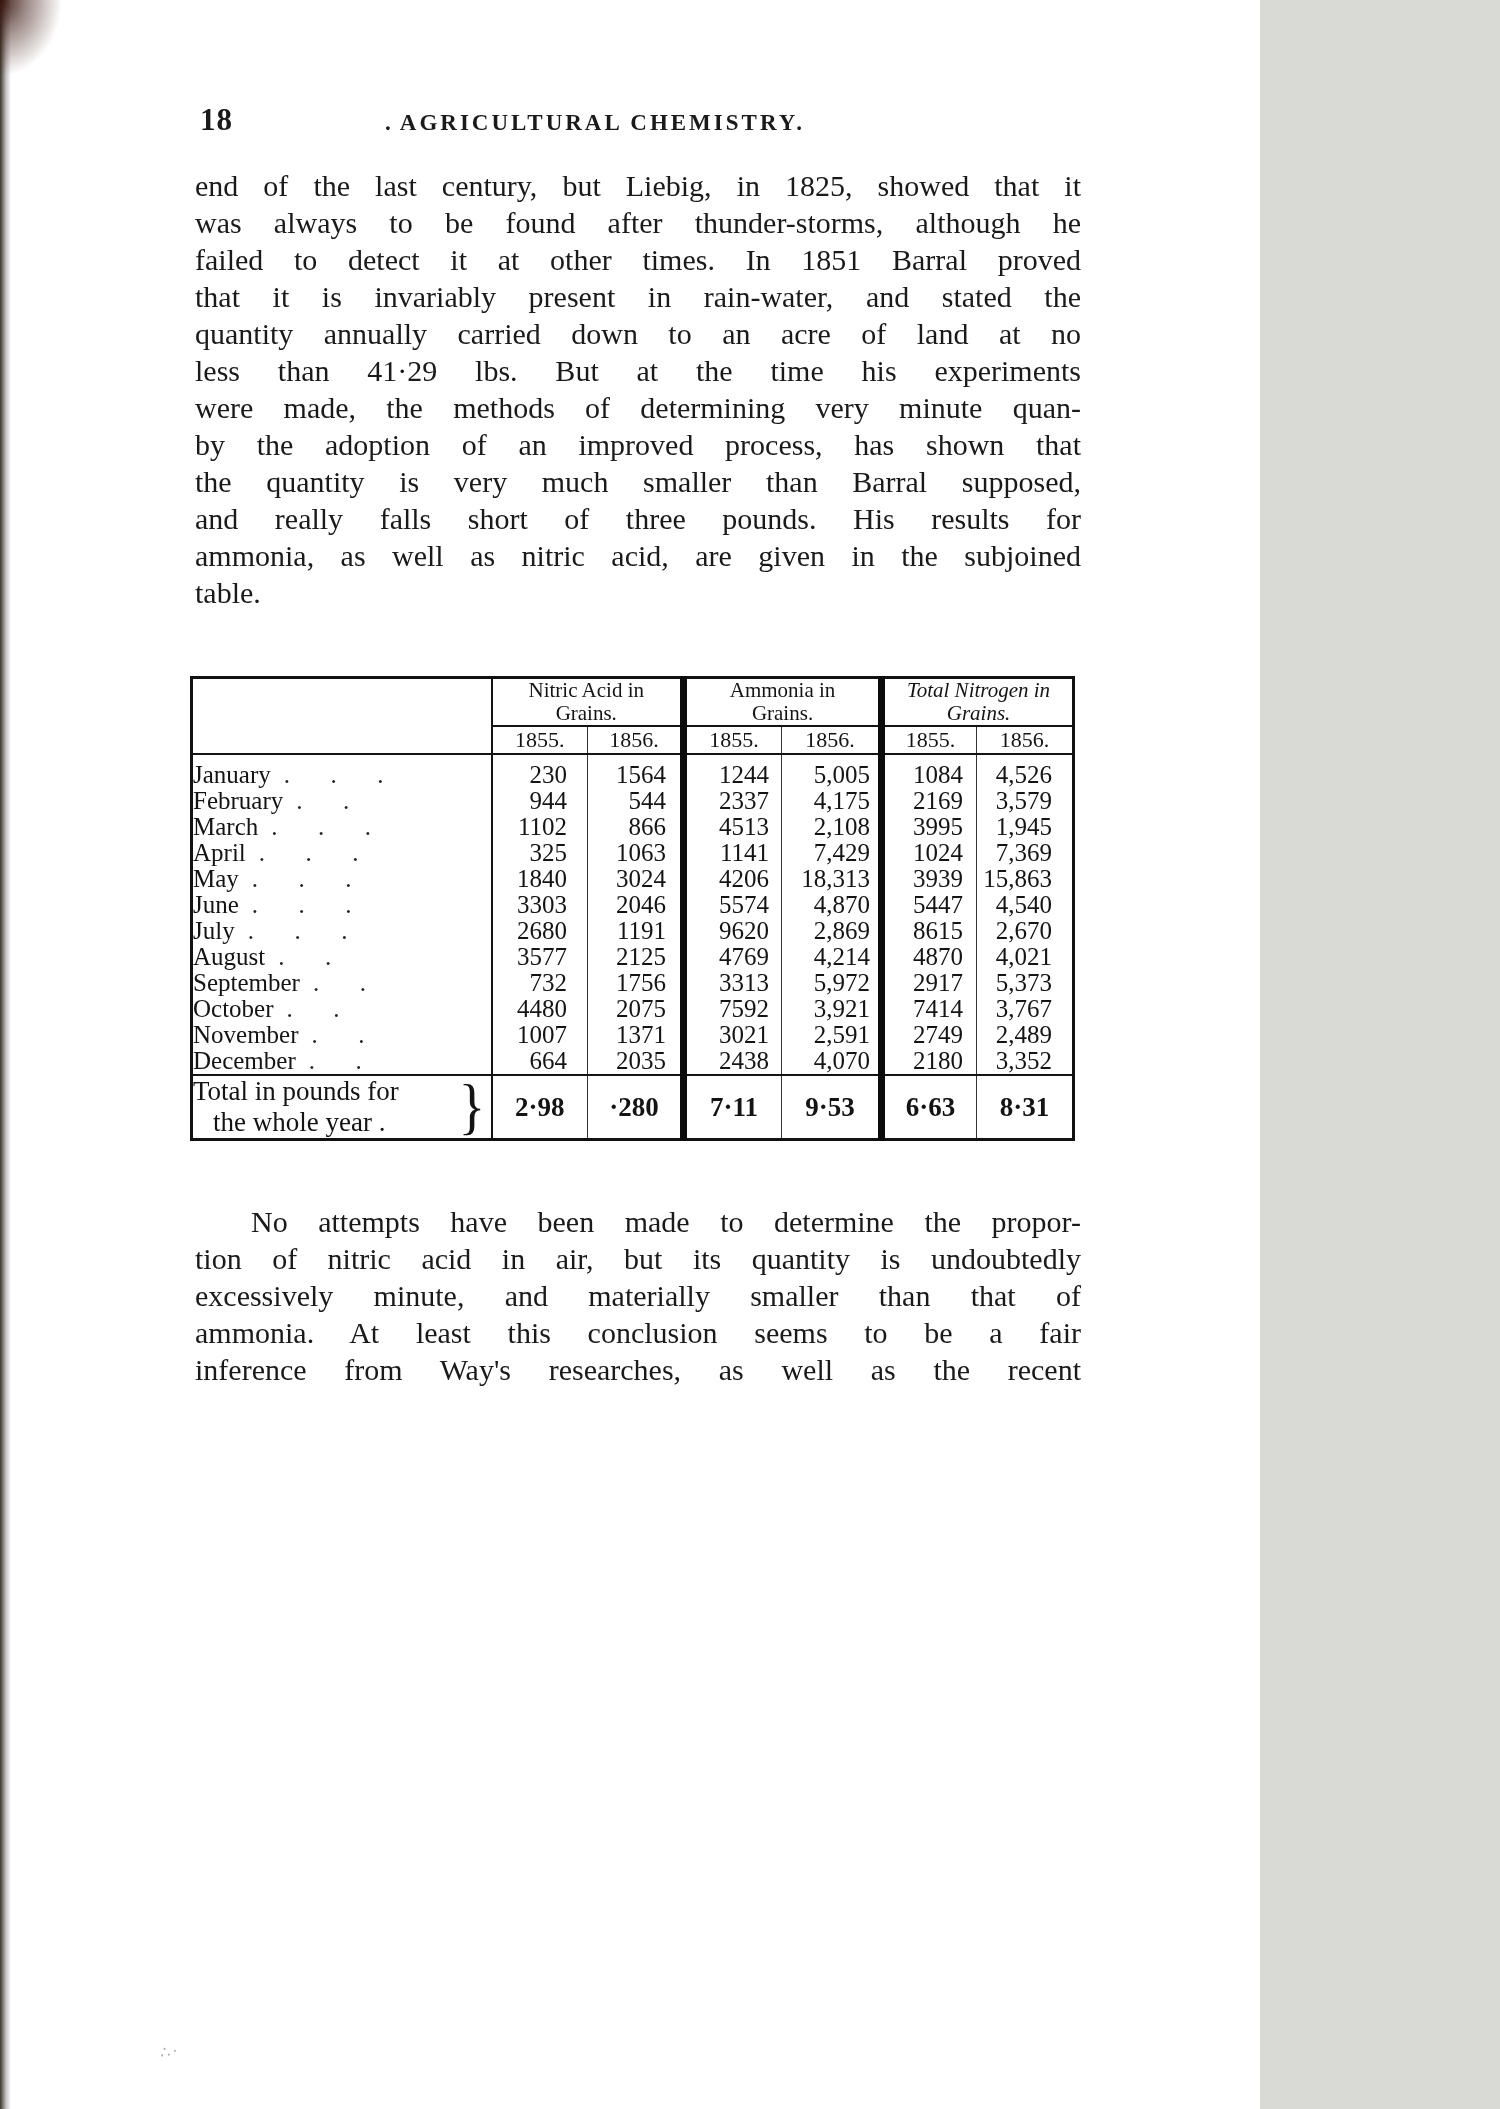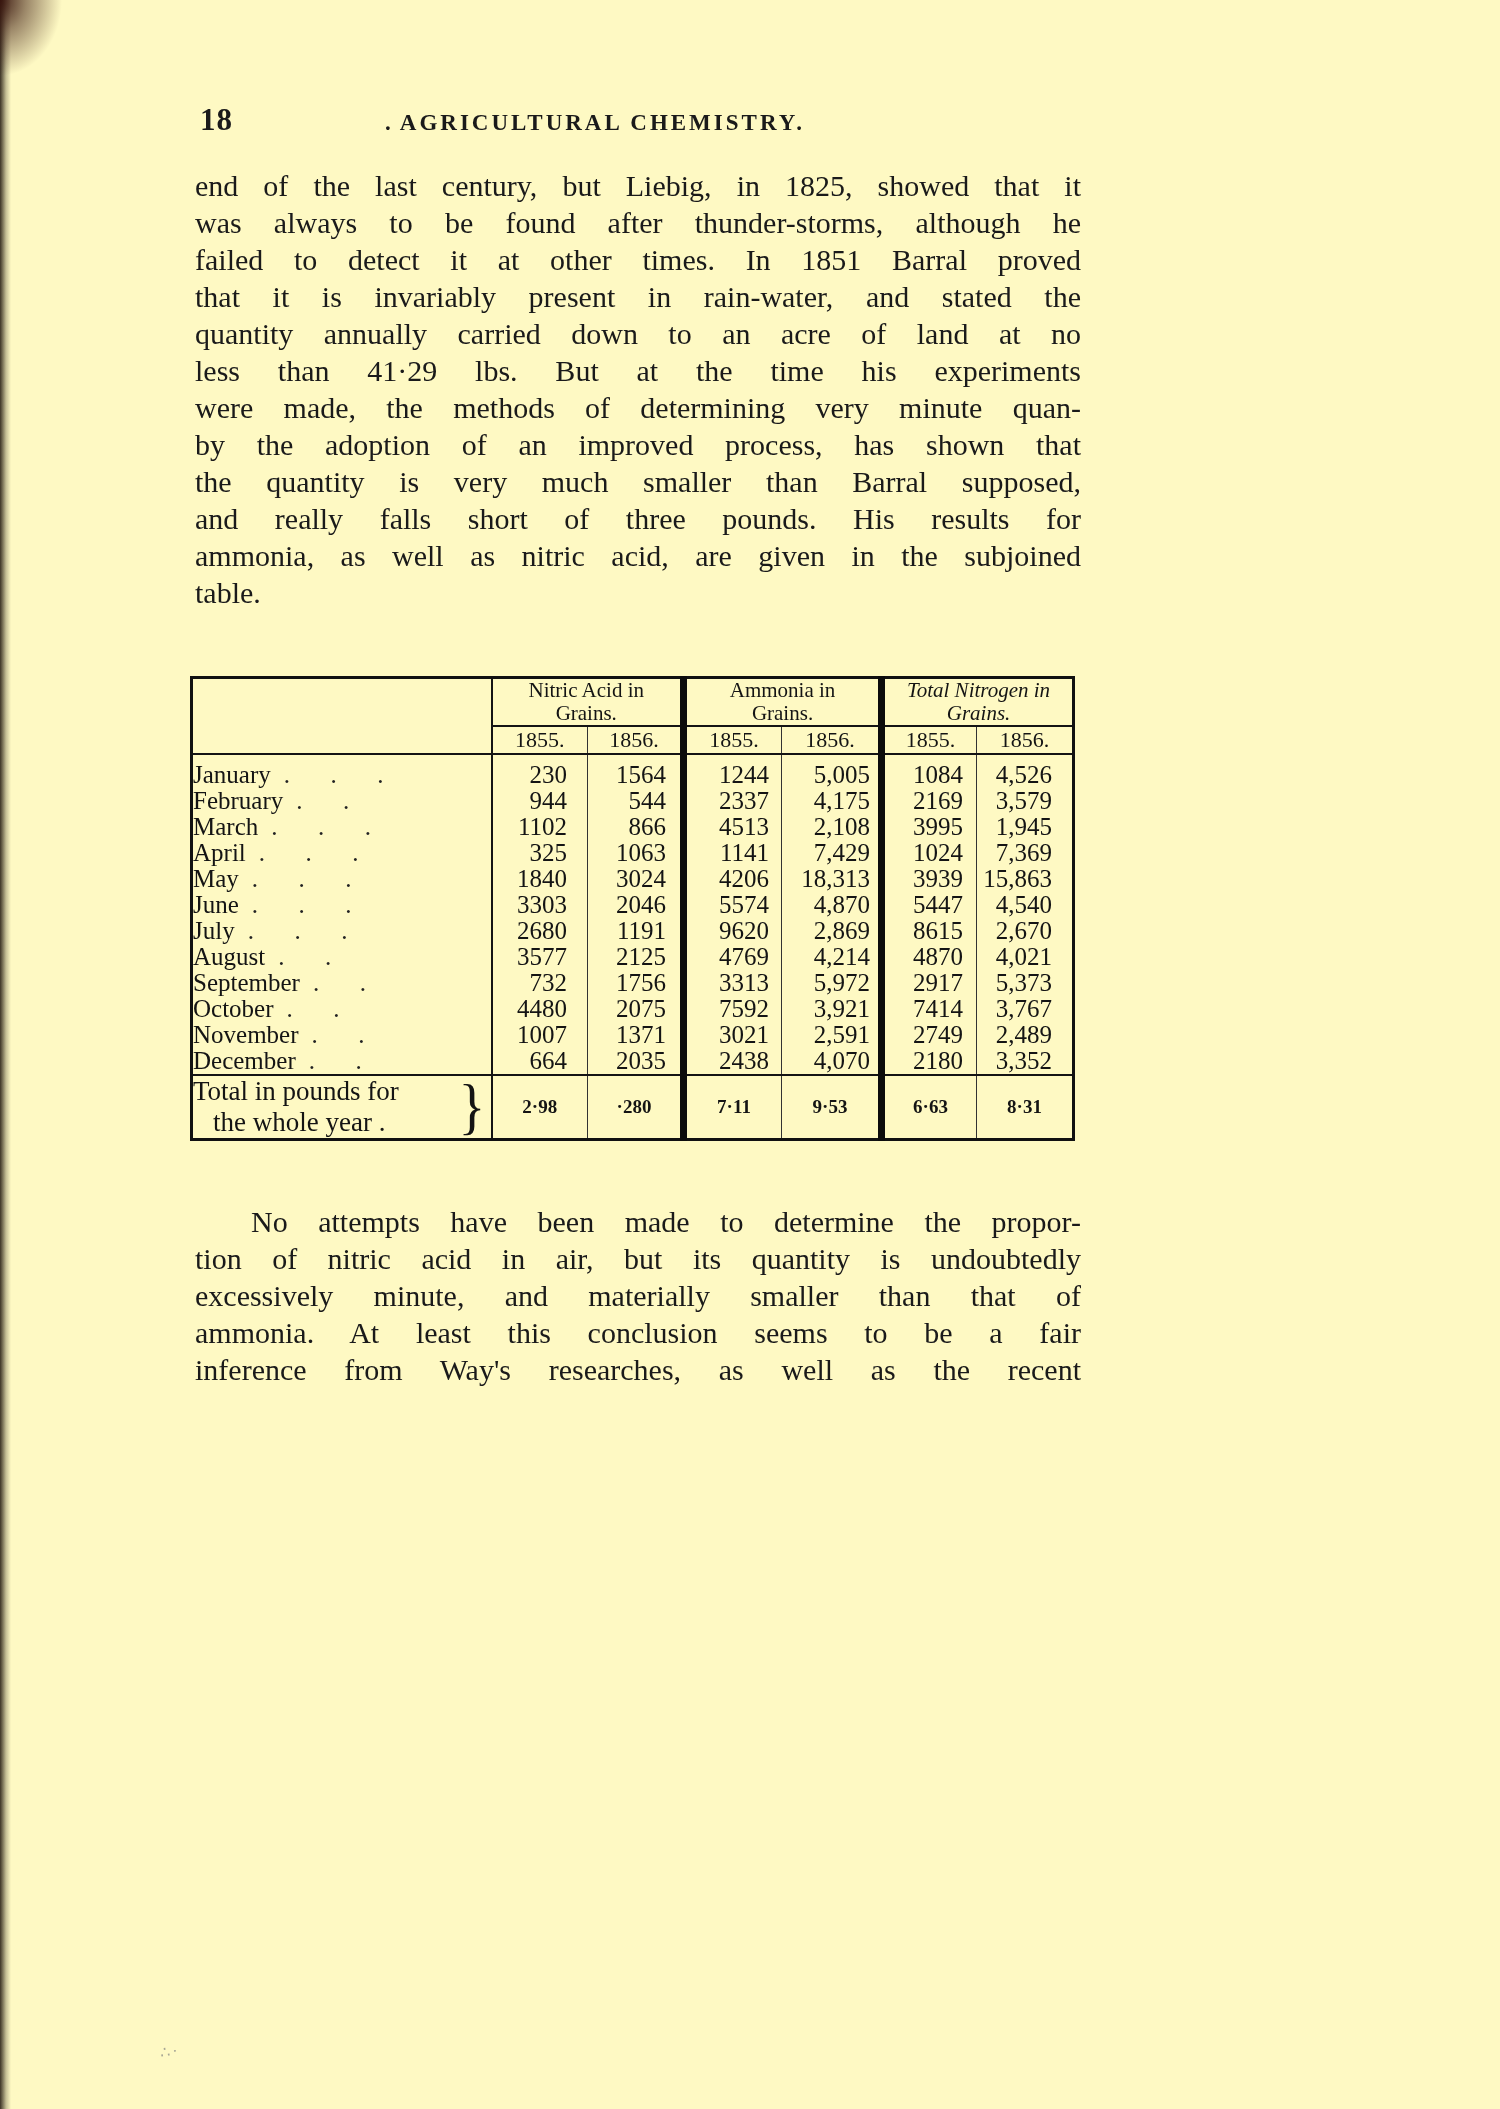--- a/index.html
+++ b/index.html
@@ -1,20 +1,20 @@
 <!DOCTYPE html>
 <html><head>
 <meta charset="utf-8">
 <style>
   html,body{margin:0;padding:0;}
   body{background:#d9d9d5;}
   .page{
     position:relative;
-    width:1500px;height:2109px;
-    background:#fef9c3;
+    width:1260px;height:2109px;
+    background:#ffffff;
     font-family:"Liberation Serif","DejaVu Serif",serif;
     color:#1a1a1a;
     overflow:hidden;
   }
   .edge-left{
     position:absolute;left:0;top:0;width:11px;height:2109px;
     background:linear-gradient(to right, rgba(25,16,10,0.85), rgba(25,16,10,0.25) 55%, rgba(25,16,10,0));
     pointer-events:none;
   }
   .corner-stain{
@@ -100,21 +100,21 @@
     font-size:27px;line-height:31px;
     padding:7px 0 9px 13px;
   }
   .total-label .l2{padding-left:20px;}
   .total-label .brace{
     position:absolute;right:4px;top:50%;
     transform:translateY(-52%) scaleX(0.9);
     font-size:62px;font-weight:normal;color:#141414;
   }
   td.total-val{
-    text-align:center;font-size:19px;font-weight:bold;
+    text-align:center;font-size:27px;font-weight:bold;
     vertical-align:middle;
   }
   .artifact{
     position:absolute;left:160px;top:2042px;
     font-size:16px;color:#8b8b85;opacity:0.75;letter-spacing:2px;
     transform:rotate(-8deg);
   }
 </style>
 </head>
 <body>

